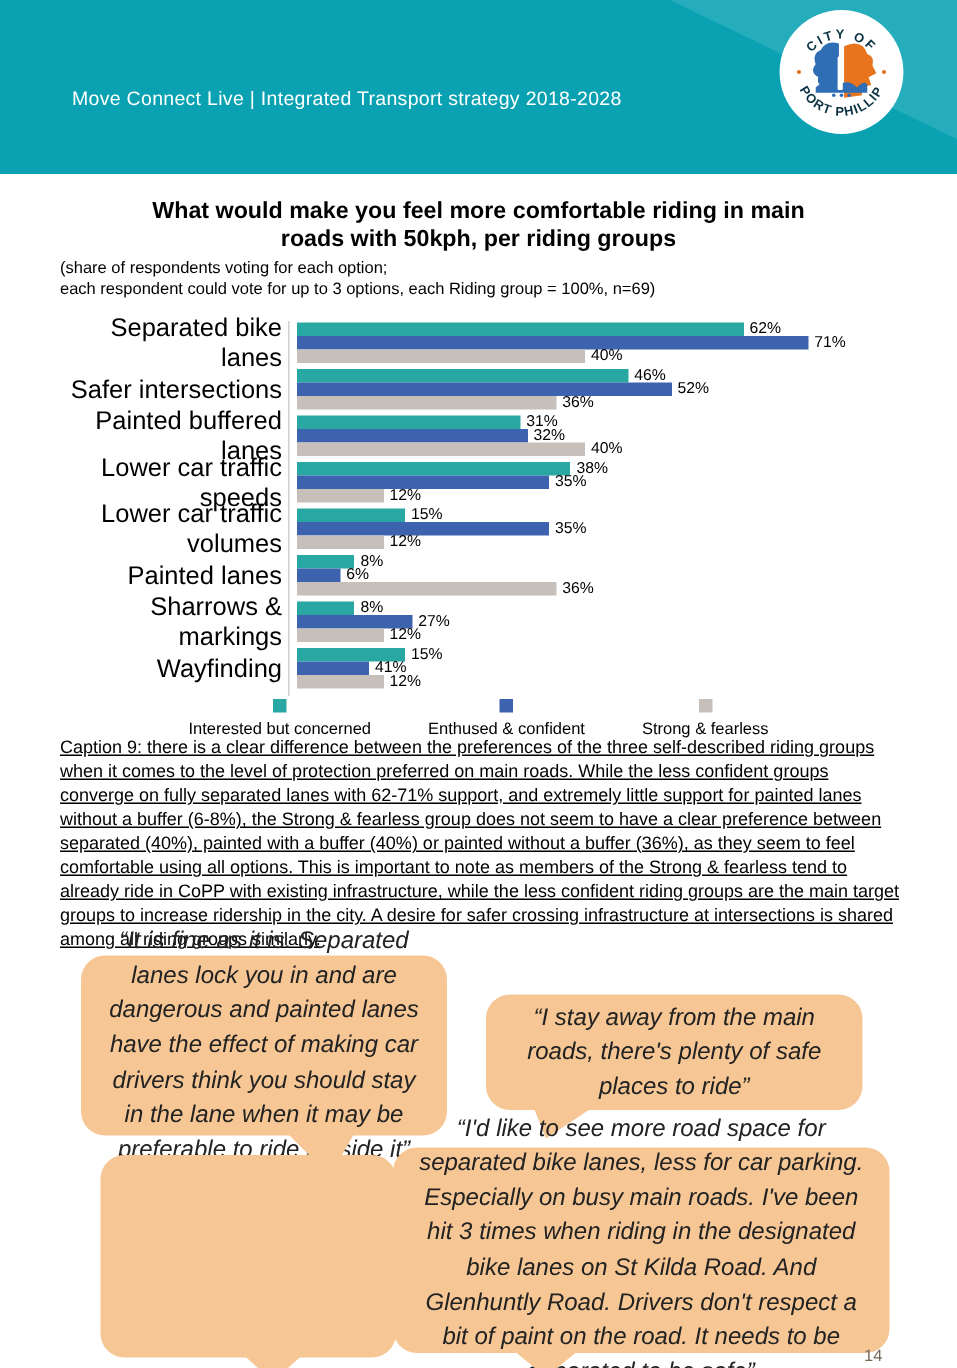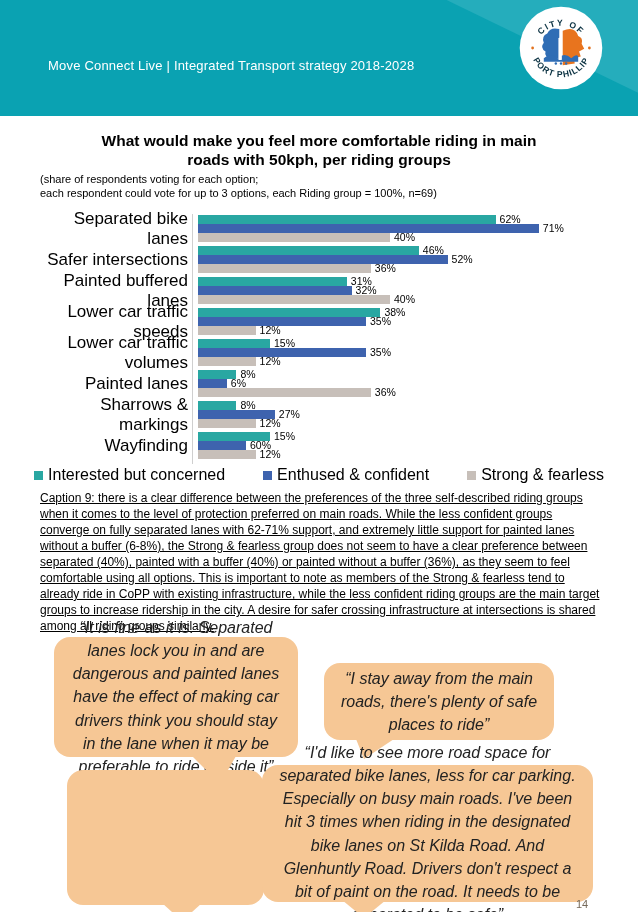--- a/index.html
+++ b/index.html
@@ -28,39 +28,39 @@
   .axis-line { position:absolute; left:192px; top:214px; width:1px; height:250px; background:#cfcfcf; }
   .chart-row { display:flex; align-items:center; height:31px; }
   .row-label { width:148px; text-align:right; padding-right:6px; font-size:17px; color:#000; flex:0 0 148px; }
   .row-bars { position:relative; flex:1; padding-left:4px; }
   .bar-line { display:flex; align-items:center; height:9px; }
   .bar { height:9px; }
   .bar-val { font-size:10.5px; color:#000; margin-left:4px; white-space:nowrap; line-height:9px; }
 
   
   .legend { position:absolute; left:0; top:466px; width:638px; display:flex; justify-content:center; gap:38px; }
-  .legend-item { display:flex; align-items:center; gap:5px; font-size:16px; color:#000; }
+  .legend-item { display:flex; align-items:center; gap:5px; font-size:11px; color:#000;flex-direction:column; }
   .legend-swatch { width:9px; height:9px; display:inline-block; }
 
   
   .caption { position:absolute; left:40px; top:490px; width:560px;
     font-size:12px; line-height:1.335; color:#000;text-decoration:underline; }
 
   
   .bubble { position:absolute; background:#f6c795; border-radius:16px;
     font-size:16px; font-style:italic; line-height:1.45; color:#222;
     display:flex; align-items:center; justify-content:center; text-align:center; }
   .bubble .inner { padding:10px 16px; }
   .tail { position:absolute; width:0; height:0; }
 
   .bubble-1 { left:54px; top:637px; width:244px; height:120px; }
   .bubble-1 .tail { bottom:-27px; left:138px;
     border-left:28px solid transparent; border-right:16px solid transparent; border-top:28px solid #f6c795; }
 
-  .bubble-2 { left:324px; top:663px; width:230px; height:77px; }
+  .bubble-2 { left:324px; top:663px; width:251px; height:77px; }
   .bubble-2 .tail { bottom:-19px; left:32px;
     border-left:8px solid transparent; border-right:30px solid transparent; border-top:20px solid #f6c795; }
 
   .bubble-3 { left:67px; top:770px; width:197px; height:135px; }
   .bubble-3 .tail { bottom:-16px; left:95px;
     border-left:20px solid transparent; border-right:20px solid transparent; border-top:18px solid #f6c795; }
 
   .bubble-4 { left:262px; top:765px; width:331px; height:137px; }
   .bubble-4 .tail { bottom:-16px; left:80px;
     border-left:22px solid transparent; border-right:22px solid transparent; border-top:18px solid #f6c795; }
@@ -230,21 +230,21 @@
       </div>
       <div class="chart-row">
         <div class="row-label">Wayfinding</div>
         <div class="row-bars">
           <div class="bar-line">
             <div class="bar" style="width: 72px; background: rgb(41, 167, 162);"></div>
             <span class="bar-val">15%</span>
           </div>
           <div class="bar-line">
             <div class="bar" style="width: 48px; background: rgb(62, 99, 174);"></div>
-            <span class="bar-val">60%</span>
+            <span class="bar-val">41%</span>
           </div>
           <div class="bar-line">
             <div class="bar" style="width: 57.6px; background: rgb(199, 191, 185);"></div>
             <span class="bar-val">12%</span>
           </div>
         </div>
       </div>
     </div>
 
   <div class="legend" id="legend">

